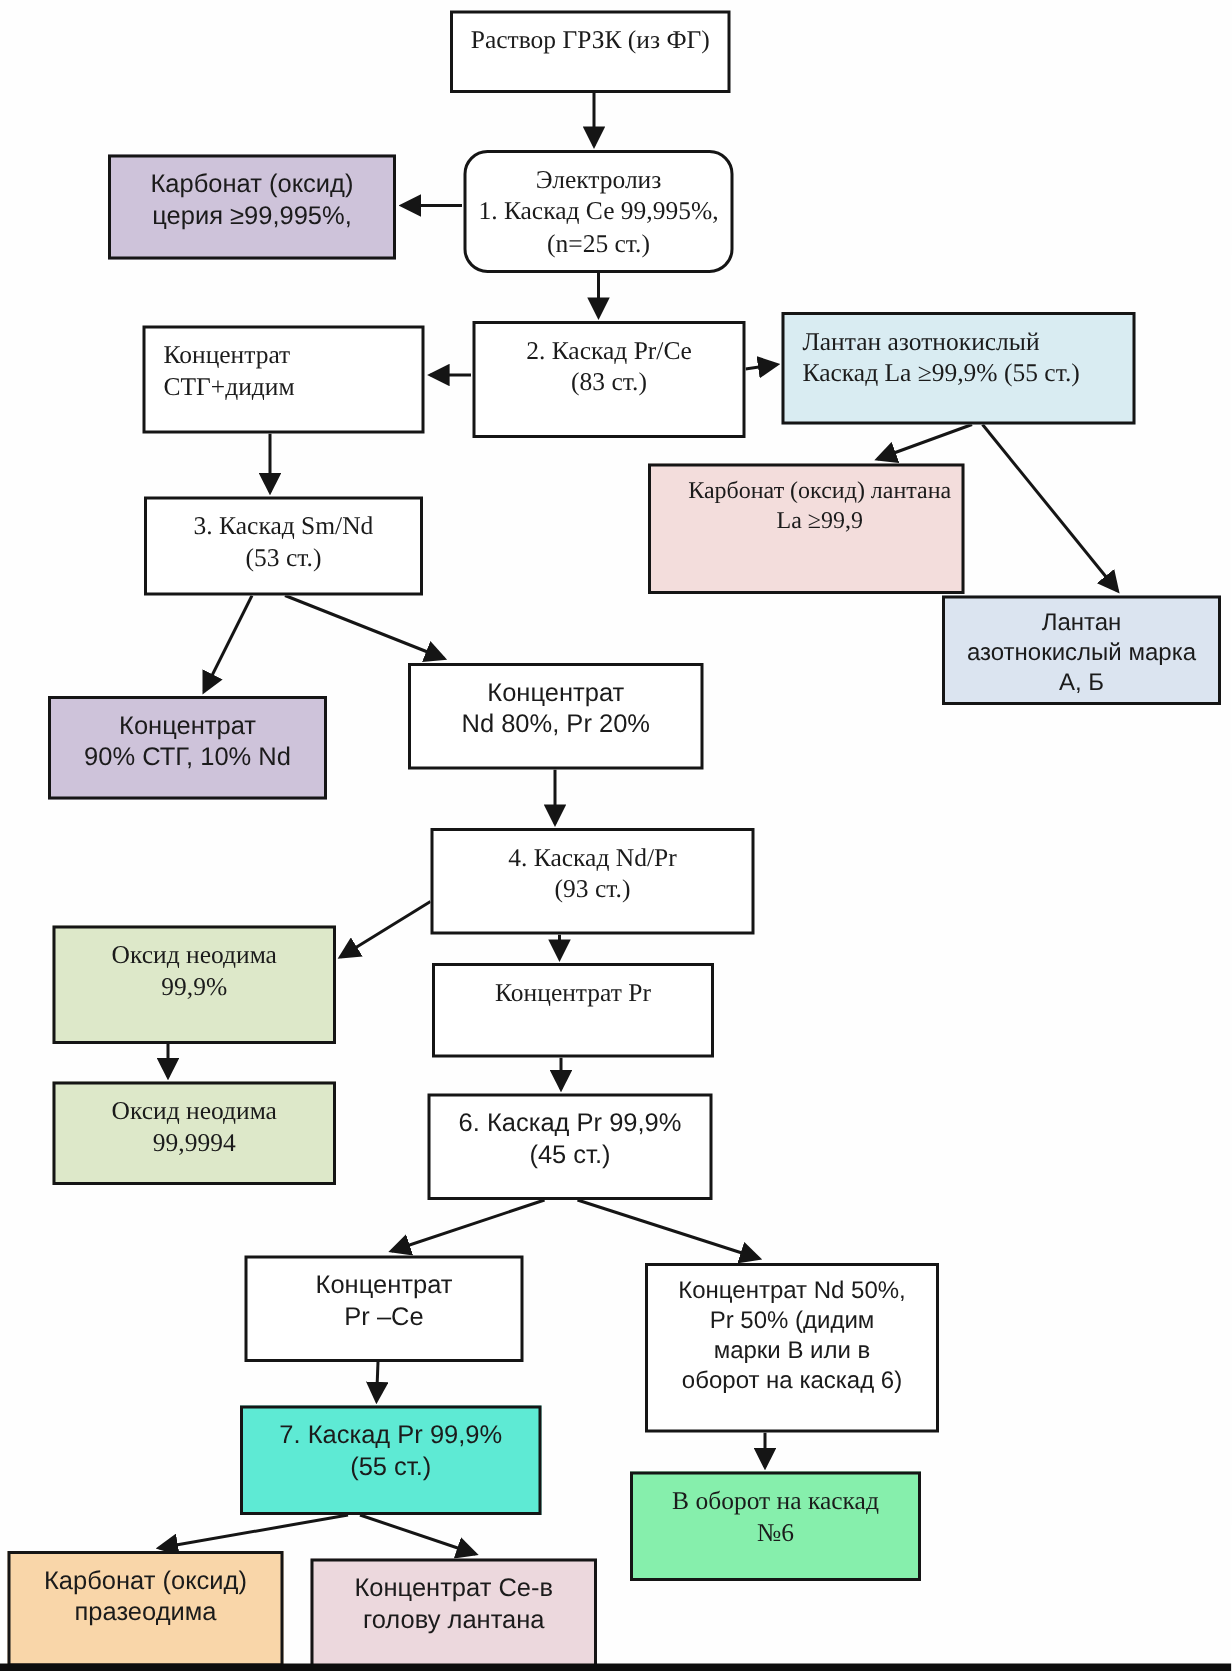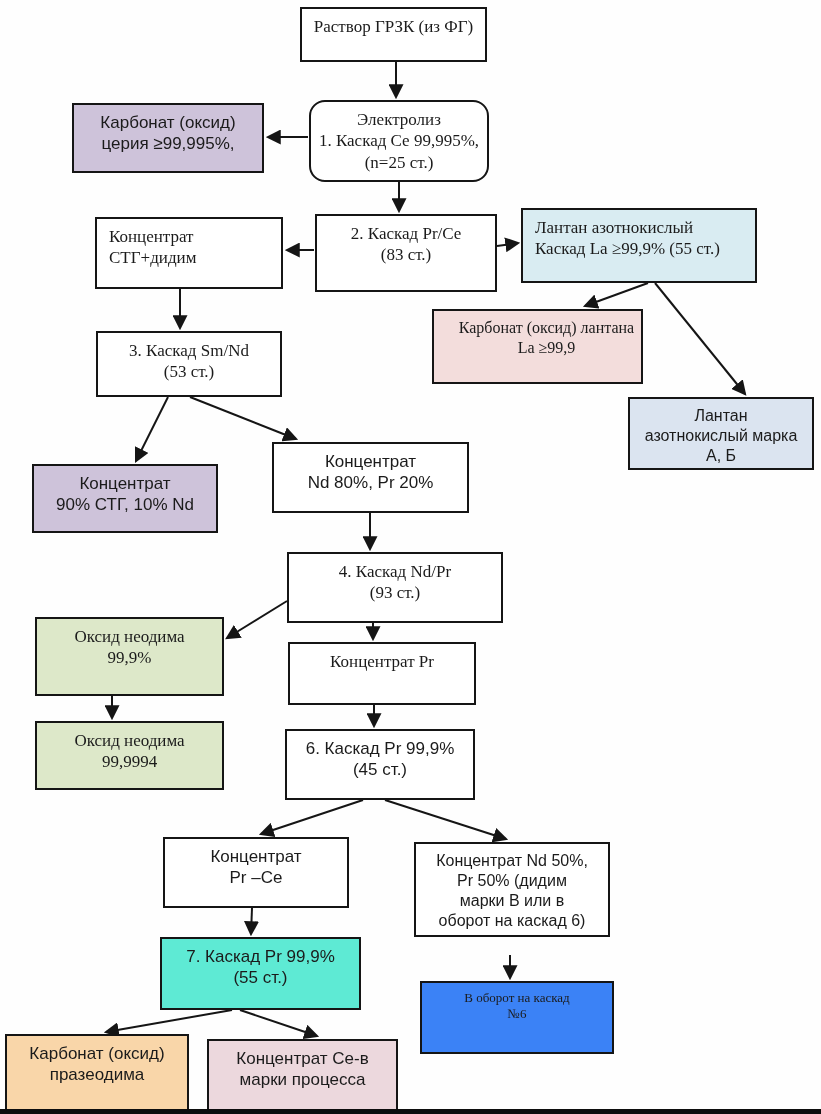--- a/index.html
+++ b/index.html
@@ -82,21 +82,21 @@
 1. Каскад Се 99,995%,
 (n=25 ст.)</div>
       <div class="node f-sans" style="left: 72px; top: 103px; width: 192px; height: 70px; font-size: 17px; background: rgb(206, 195, 218);">Карбонат (оксид)
 церия ≥99,995%,</div>
       <div class="node f-serif a-left" style="left: 95px; top: 217px; width: 188px; height: 72px; font-size: 17px; background: rgb(255, 255, 255);">Концентрат
 СТГ+дидим</div>
       <div class="node f-serif" style="left: 315px; top: 214px; width: 182px; height: 78px; font-size: 17px; background: rgb(255, 255, 255);">2.  Каскад Pr/Ce
 (83 ст.)</div>
       <div class="node f-serif a-left" style="left: 521px; top: 208px; width: 236px; height: 75px; font-size: 17px; background: rgb(217, 236, 242);">Лантан азотнокислый
 Каскад La ≥99,9% (55 ст.)</div>
-      <div class="node f-serif" style="left: 432px; top: 309px; width: 211px; height: 75px; font-size: 16px; background: rgb(243, 221, 220); padding-left: 24px;">Карбонат (оксид) лантана
+      <div class="node f-serif" style="left: 432px; top: 309px; width: 211px; height: 87px; font-size: 16px; background: rgb(243, 221, 220); padding-left: 24px;">Карбонат (оксид) лантана
 La ≥99,9</div>
       <div class="node f-sans" style="left: 628px; top: 397px; width: 186px; height: 73px; font-size: 16px; background: rgb(219, 228, 240);">Лантан
 азотнокислый марка
 А, Б</div>
       <div class="node f-serif" style="left: 96px; top: 331px; width: 186px; height: 66px; font-size: 17px; background: rgb(255, 255, 255);">3. Каскад Sm/Nd
 (53 ст.)</div>
       <div class="node f-sans" style="left: 32px; top: 464px; width: 186px; height: 69px; font-size: 17px; background: rgb(206, 195, 218);">Концентрат
 90% СТГ, 10% Nd</div>
       <div class="node f-sans" style="left: 272px; top: 442px; width: 197px; height: 71px; font-size: 17px; background: rgb(255, 255, 255);">Концентрат
 Nd 80%, Pr 20%</div>
@@ -104,27 +104,27 @@
 (93 ст.)</div>
       <div class="node f-serif" style="left: 35px; top: 617px; width: 189px; height: 79px; font-size: 17px; background: rgb(221, 232, 201);">Оксид неодима
 99,9%</div>
       <div class="node f-serif" style="left: 288px; top: 642px; width: 188px; height: 63px; font-size: 17px; background: rgb(255, 255, 255);">Концентрат Pr</div>
       <div class="node f-serif" style="left: 35px; top: 721px; width: 189px; height: 69px; font-size: 17px; background: rgb(221, 232, 201);">Оксид неодима
 99,9994</div>
       <div class="node f-sans" style="left: 285px; top: 729px; width: 190px; height: 71px; font-size: 17px; background: rgb(255, 255, 255);">6. Каскад Pr 99,9%
 (45 ст.)</div>
       <div class="node f-sans" style="left: 163px; top: 837px; width: 186px; height: 71px; font-size: 17px; background: rgb(255, 255, 255);">Концентрат
 Pr –Ce</div>
-      <div class="node f-sans" style="left: 414px; top: 842px; width: 196px; height: 95px; font-size: 16px; background: rgb(255, 255, 255);">Концентрат Nd 50%,
+      <div class="node f-sans" style="left: 430px; top: 842px; width: 196px; height: 113px; font-size: 16px; background: rgb(255, 255, 255);">Концентрат Nd 50%,
 Pr 50% (дидим
 марки В или в
 оборот на каскад 6)</div>
       <div class="node f-sans" style="left: 160px; top: 937px; width: 201px; height: 73px; font-size: 17px; background: #5eead4;">7. Каскад Pr 99,9%
 (55 ст.)</div>
-      <div class="node f-serif" style="left: 420px; top: 981px; width: 194px; height: 73px; font-size: 13px; background: #3b82f6;">В оборот на каскад
+      <div class="node f-serif" style="left: 420px; top: 981px; width: 194px; height: 73px; font-size: 17px; background: #86efac;">В оборот на каскад
 №6</div>
       <div class="node f-sans" style="left: 5px; top: 1034px; width: 184px; height: 77px; font-size: 17px; background: rgb(249, 214, 169);">Карбонат (оксид)
 празеодима</div>
       <div class="node f-sans" style="left: 207px; top: 1039px; width: 191px; height: 73px; font-size: 17px; background: rgb(236, 216, 221);">Концентрат Се-в
-марки процесса</div>
+голову лантана</div>
     </div>
   <div class="bottom-rule"></div>
 </div>
 
 </body></html>

